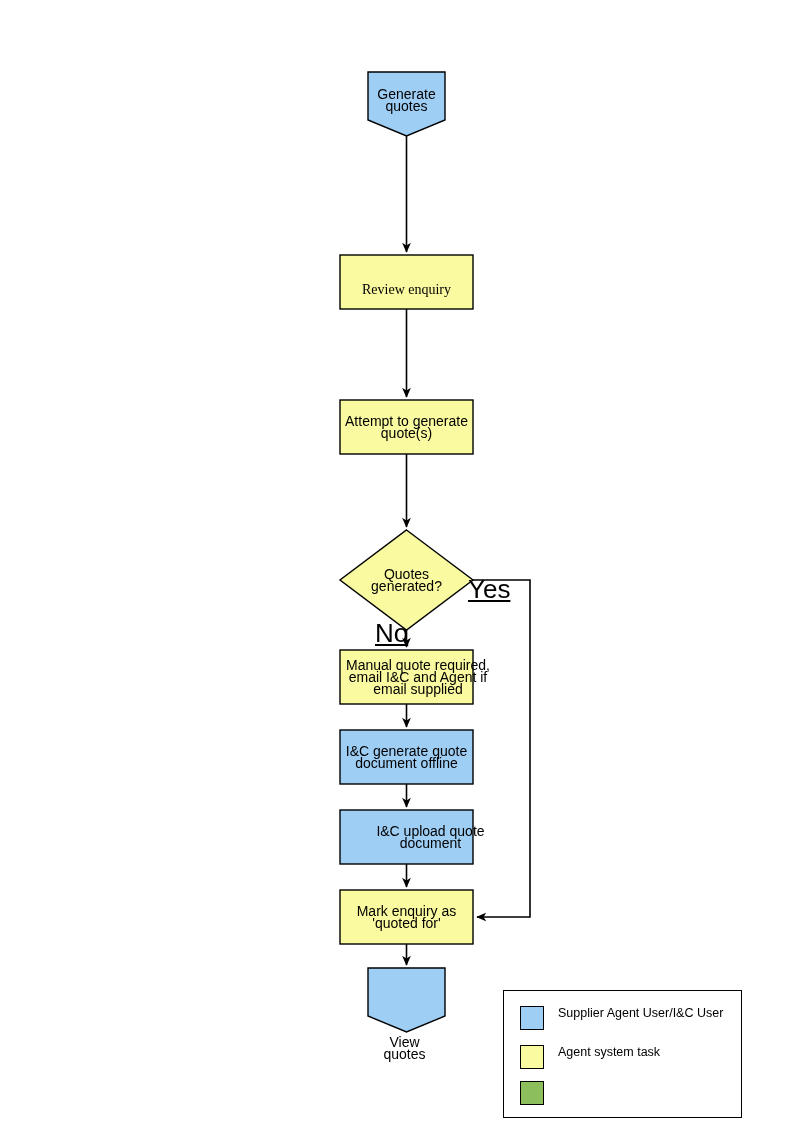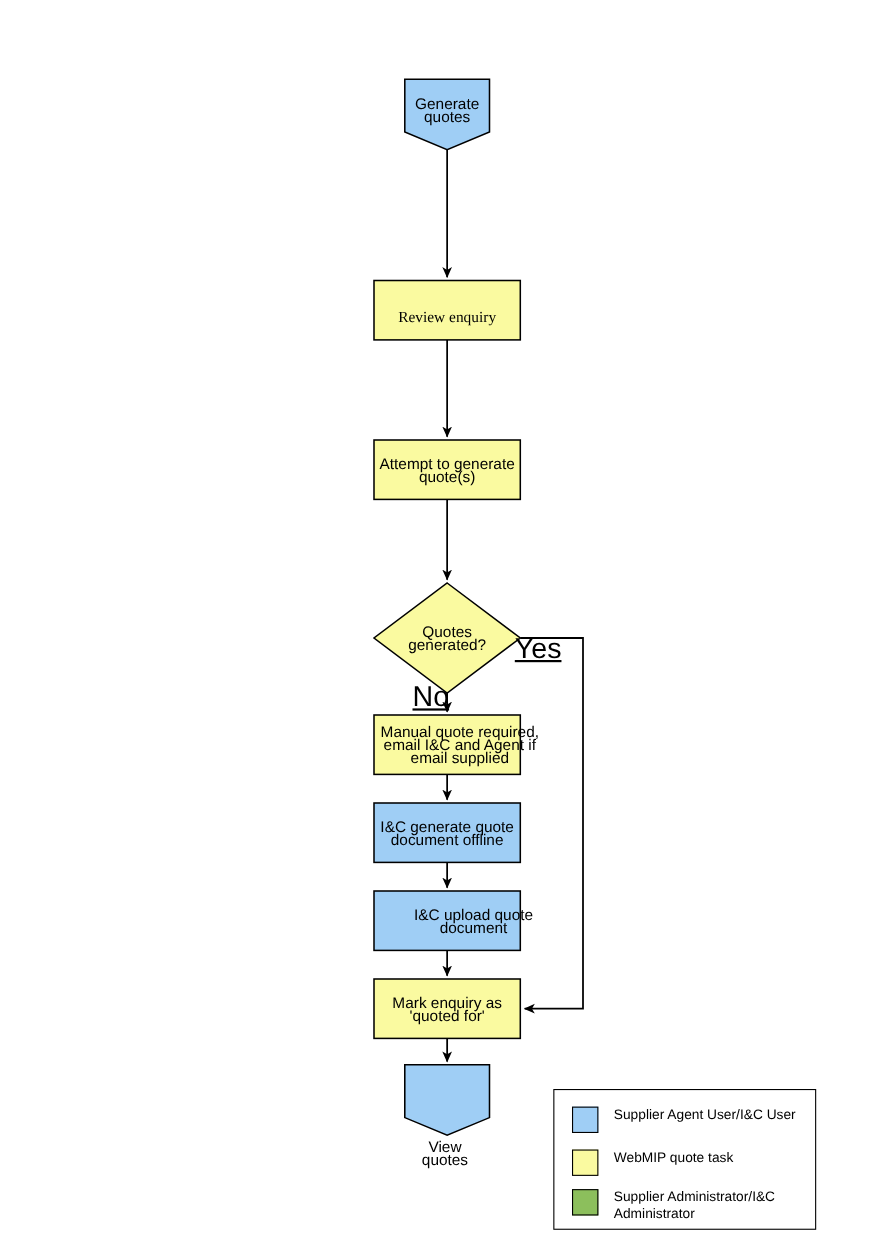--- a/index.html
+++ b/index.html
@@ -176,22 +176,20 @@
 
 <div class="legend-box">
 
   <div class="legend-row legend-row-0">
     <span class="legend-swatch" style="background:#9FCEF5;"></span>
     <span class="legend-text">Supplier Agent User/I&amp;C User</span>
   </div>
 
   <div class="legend-row legend-row-1">
     <span class="legend-swatch" style="background:#FAFAA0;"></span>
-    <span class="legend-text">WebMIP quote task</span>
+    <span class="legend-text">Agent system task</span>
   </div>
 
   <div class="legend-row legend-row-2">
     <span class="legend-swatch" style="background:#8CBF5C;"></span>
-    <span class="legend-text">Supplier Administrator/I&amp;C
-Administrator</span>
   </div>
 
 </div>
 
 </body></html>

